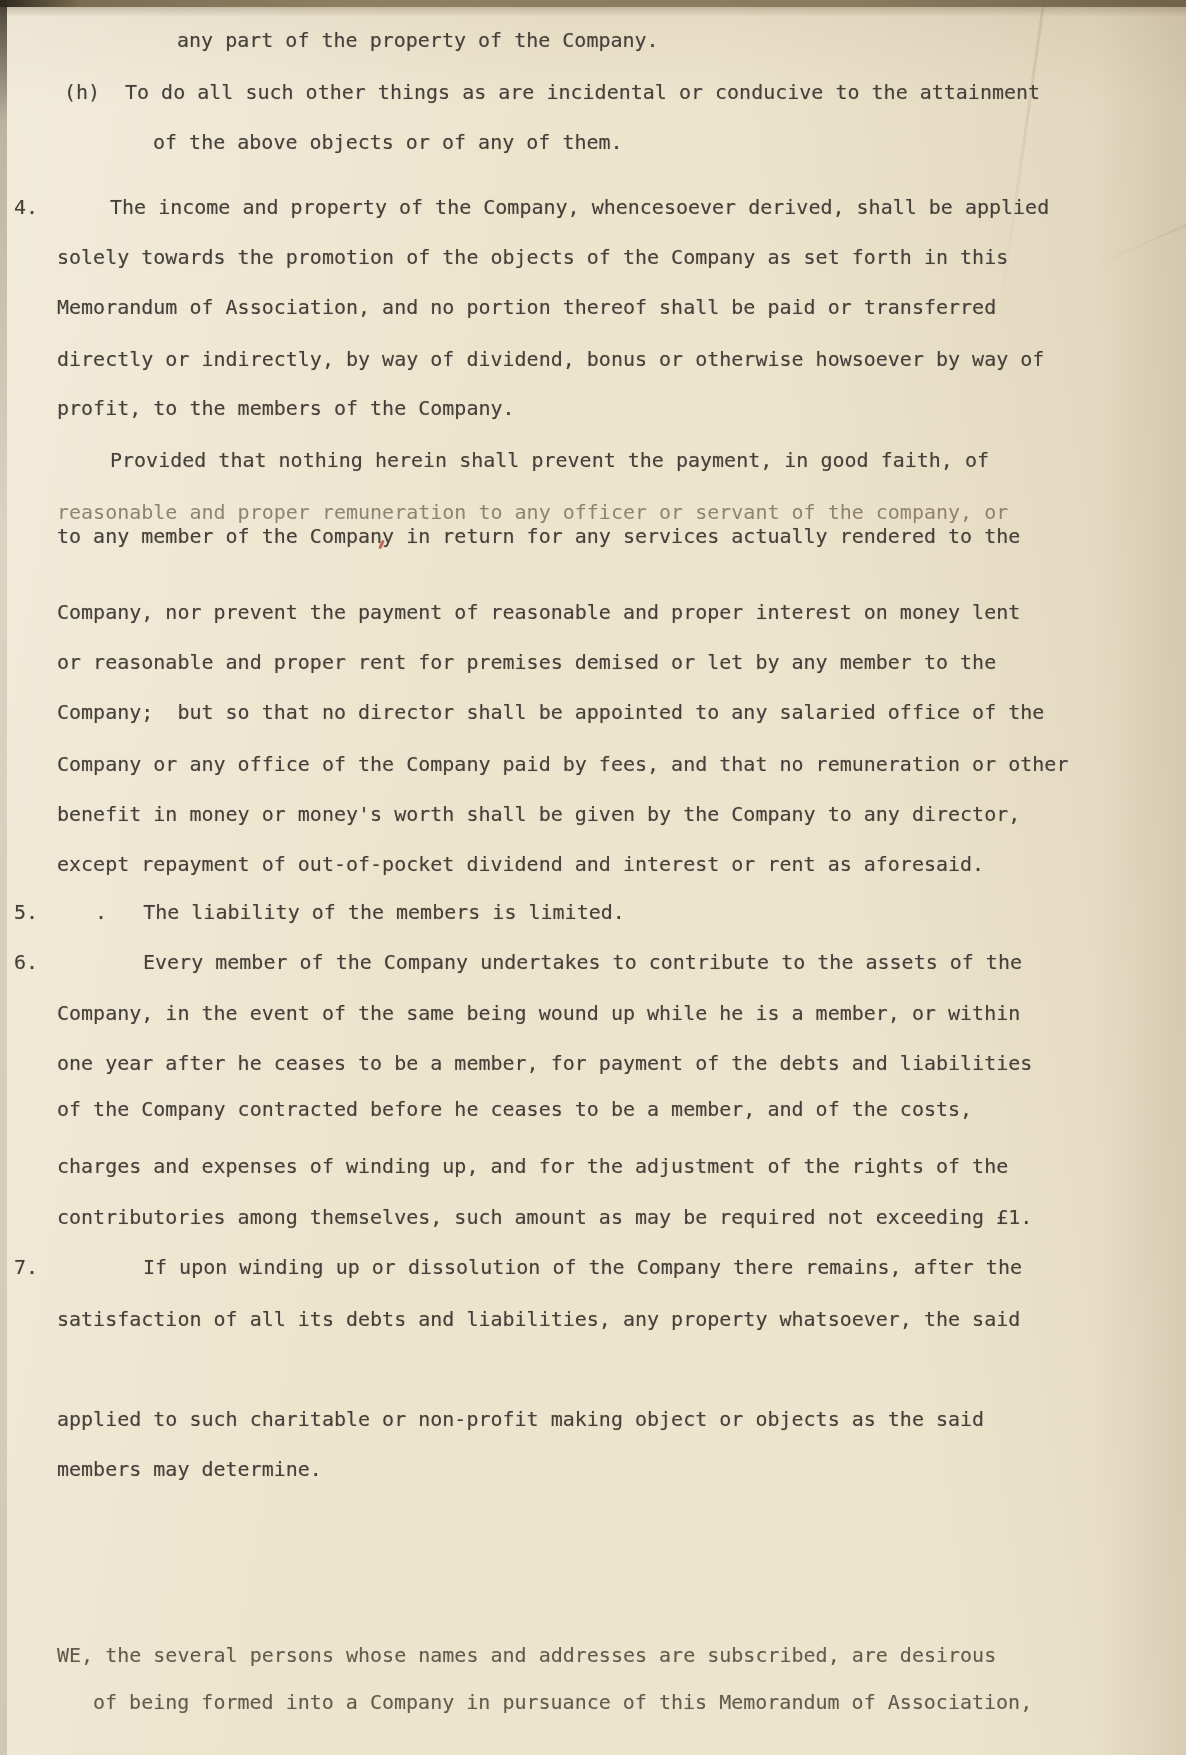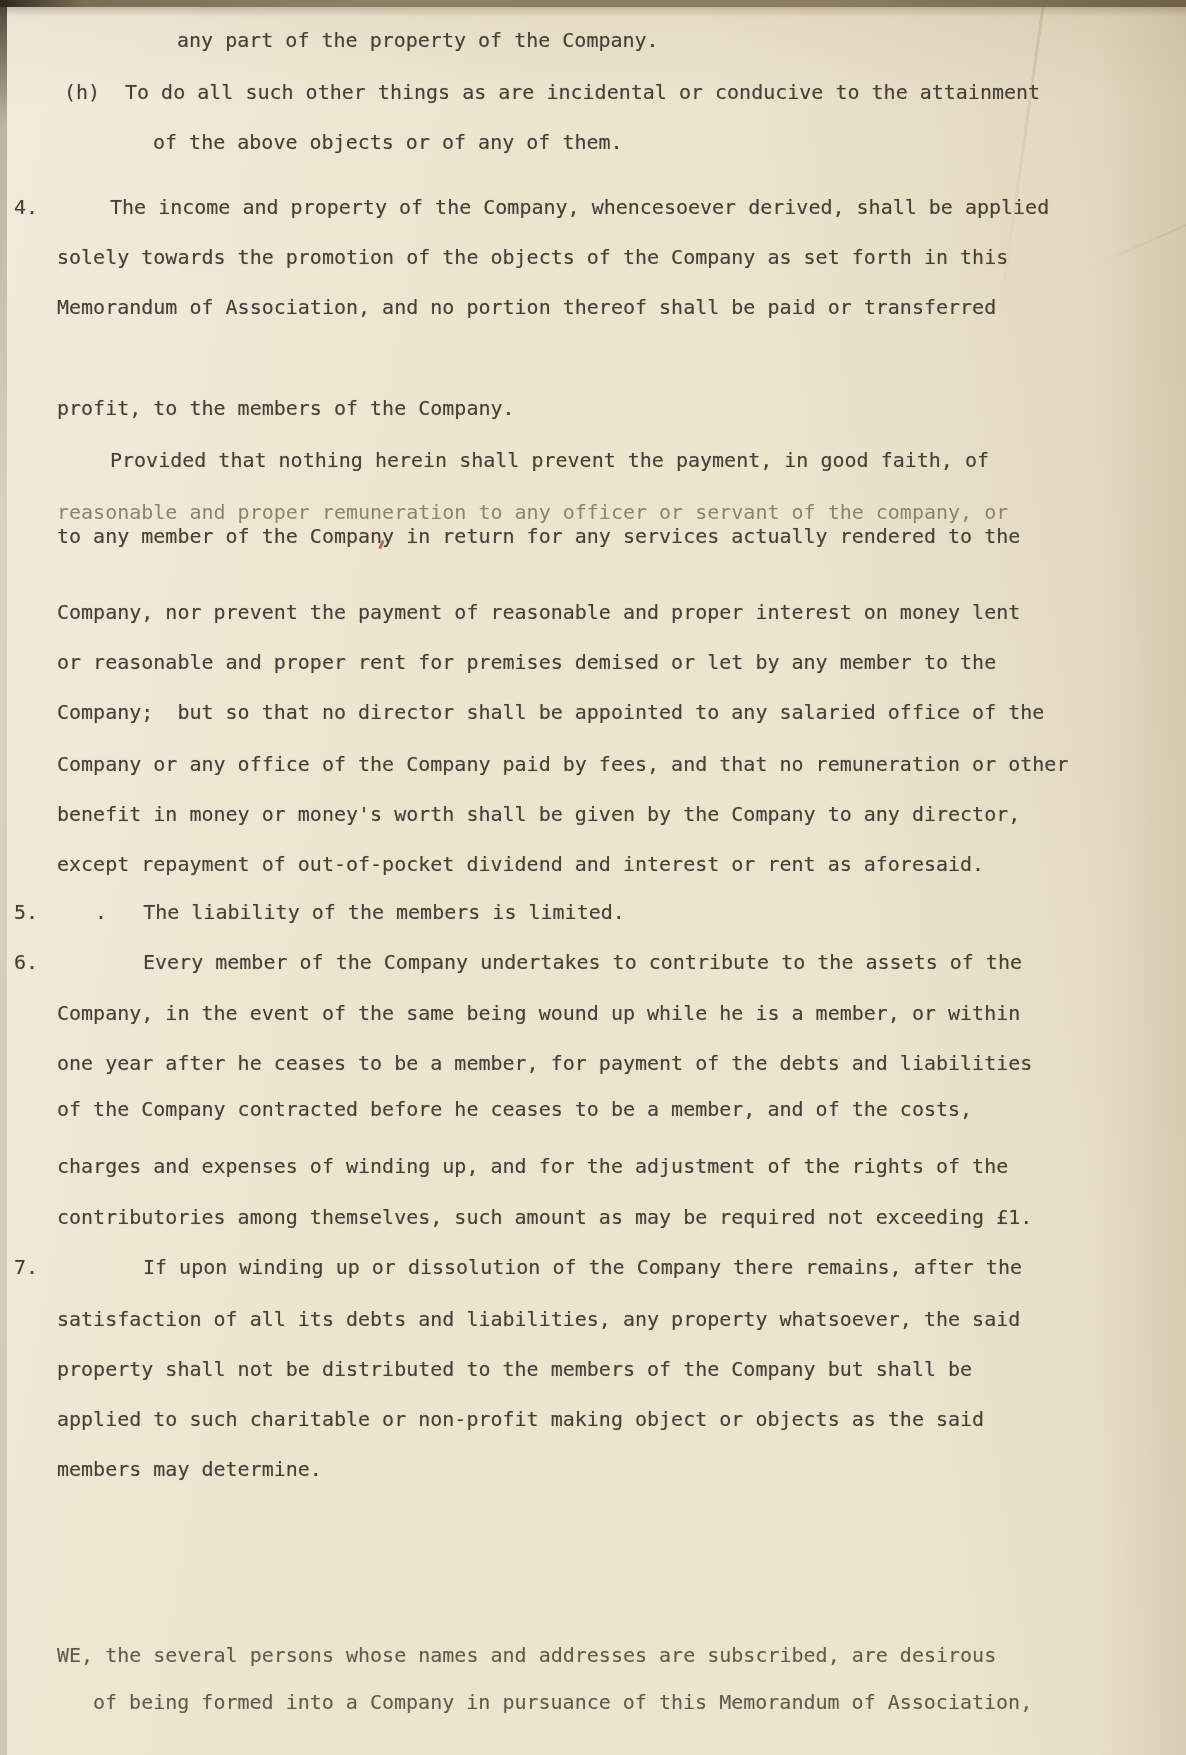--- a/index.html
+++ b/index.html
@@ -68,39 +68,39 @@
   <div class="edge-right"></div>
   <div class="crease-1"></div>
   <div class="crease-2"></div>
   <div class="lines">
       <div class="line" style="top: 28px;"><span class="txt" style="left: 137px; margin-left: 40px;">any part of the property of the Company.</span></div>
       <div class="line" style="top: 80px;"><span class="num" style="left: 64px;">(h)</span><span class="txt" style="left: 125px;">To do all such other things as are incidental or conducive to the attainment</span></div>
       <div class="line" style="top: 130px;"><span class="txt" style="left: 125px; margin-left: 28px;">of the above objects or of any of them.</span></div>
       <div class="line" style="top: 195px;"><span class="num" style="left: 14px;">4.</span><span class="txt" style="left: 110px;">The income and property of the Company, whencesoever derived, shall be applied</span></div>
       <div class="line" style="top: 245px;"><span class="txt" style="left: 57px;">solely towards the promotion of the objects of the Company as set forth in this</span></div>
       <div class="line" style="top: 295px;"><span class="txt" style="left: 57px;">Memorandum of Association, and no portion thereof shall be paid or transferred</span></div>
+      <div class="line" style="top: 347px;"><span class="txt" style="left: 57px;">directly or indirectly, by way of dividend, bonus or otherwise howsoever by way of</span></div>
       <div class="line" style="top: 396px;"><span class="txt" style="left: 57px;">profit, to the members of the Company.</span></div>
       <div class="line" style="top: 448px;"><span class="txt" style="left: 110px;">Provided that nothing herein shall prevent the payment, in good faith, of</span></div>
       <div class="line faded" style="top: 500px;"><span class="txt" style="left: 57px;">reasonable and proper remuneration to any officer or servant of the company, or</span></div>
       <div class="line" style="top: 524px; padding-left: 44px;"><span class="txt" style="left: 57px;">to any member of the Company in return for any services actually rendered to the</span></div>
       <div class="line" style="top: 600px;"><span class="txt" style="left: 57px;">Company, nor prevent the payment of reasonable and proper interest on money lent</span></div>
       <div class="line" style="top: 650px;"><span class="txt" style="left: 57px;">or reasonable and proper rent for premises demised or let by any member to the</span></div>
       <div class="line" style="top: 700px;"><span class="txt" style="left: 57px;">Company;  but so that no director shall be appointed to any salaried office of the</span></div>
       <div class="line" style="top: 752px;"><span class="txt" style="left: 57px;">Company or any office of the Company paid by fees, and that no remuneration or other</span></div>
       <div class="line" style="top: 802px;"><span class="txt" style="left: 57px;">benefit in money or money's worth shall be given by the Company to any director,</span></div>
       <div class="line" style="top: 852px;"><span class="txt" style="left: 57px;">except repayment of out-of-pocket dividend and interest or rent as aforesaid.</span></div>
       <div class="line" style="top: 900px;"><span class="num" style="left: 14px;">5.</span><span class="txt" style="left: 95px;">.   The liability of the members is limited.</span></div>
       <div class="line" style="top: 950px;"><span class="num" style="left: 14px;">6.</span><span class="txt" style="left: 143px;">Every member of the Company undertakes to contribute to the assets of the</span></div>
       <div class="line" style="top: 1001px;"><span class="txt" style="left: 57px;">Company, in the event of the same being wound up while he is a member, or within</span></div>
       <div class="line" style="top: 1051px;"><span class="txt" style="left: 57px;">one year after he ceases to be a member, for payment of the debts and liabilities</span></div>
       <div class="line" style="top: 1081px; margin-top: 16px;"><span class="txt" style="left: 57px;">of the Company contracted before he ceases to be a member, and of the costs,</span></div>
       <div class="line" style="top: 1154px;"><span class="txt" style="left: 57px;">charges and expenses of winding up, and for the adjustment of the rights of the</span></div>
       <div class="line" style="top: 1205px;"><span class="txt" style="left: 57px;">contributories among themselves, such amount as may be required not exceeding £1.</span></div>
       <div class="line" style="top: 1255px;"><span class="num" style="left: 14px;">7.</span><span class="txt" style="left: 143px;">If upon winding up or dissolution of the Company there remains, after the</span></div>
       <div class="line" style="top: 1307px;"><span class="txt" style="left: 57px;">satisfaction of all its debts and liabilities, any property whatsoever, the said</span></div>
-      <div class="line" style="top: 1357px;"><span class="txt" style="left: 57px;">property shall not be distributed to the members of the Company but shall be</span></div>
       <div class="line" style="top: 1407px;"><span class="txt" style="left: 57px;">applied to such charitable or non-profit making object or objects as the said</span></div>
       <div class="line" style="top: 1457px;"><span class="txt" style="left: 57px;">members may determine.</span></div>
       <div class="line dim" style="top: 1643px;"><span class="txt" style="left: 57px;">WE, the several persons whose names and addresses are subscribed, are desirous</span></div>
       <div class="line dim" style="top: 1690px;"><span class="txt" style="left: 57px; margin-left: 36px;">of being formed into a Company in pursuance of this Memorandum of Association,</span></div>
     </div>
   <div class="red-mark"></div>
 </div>
 
 </body></html>

